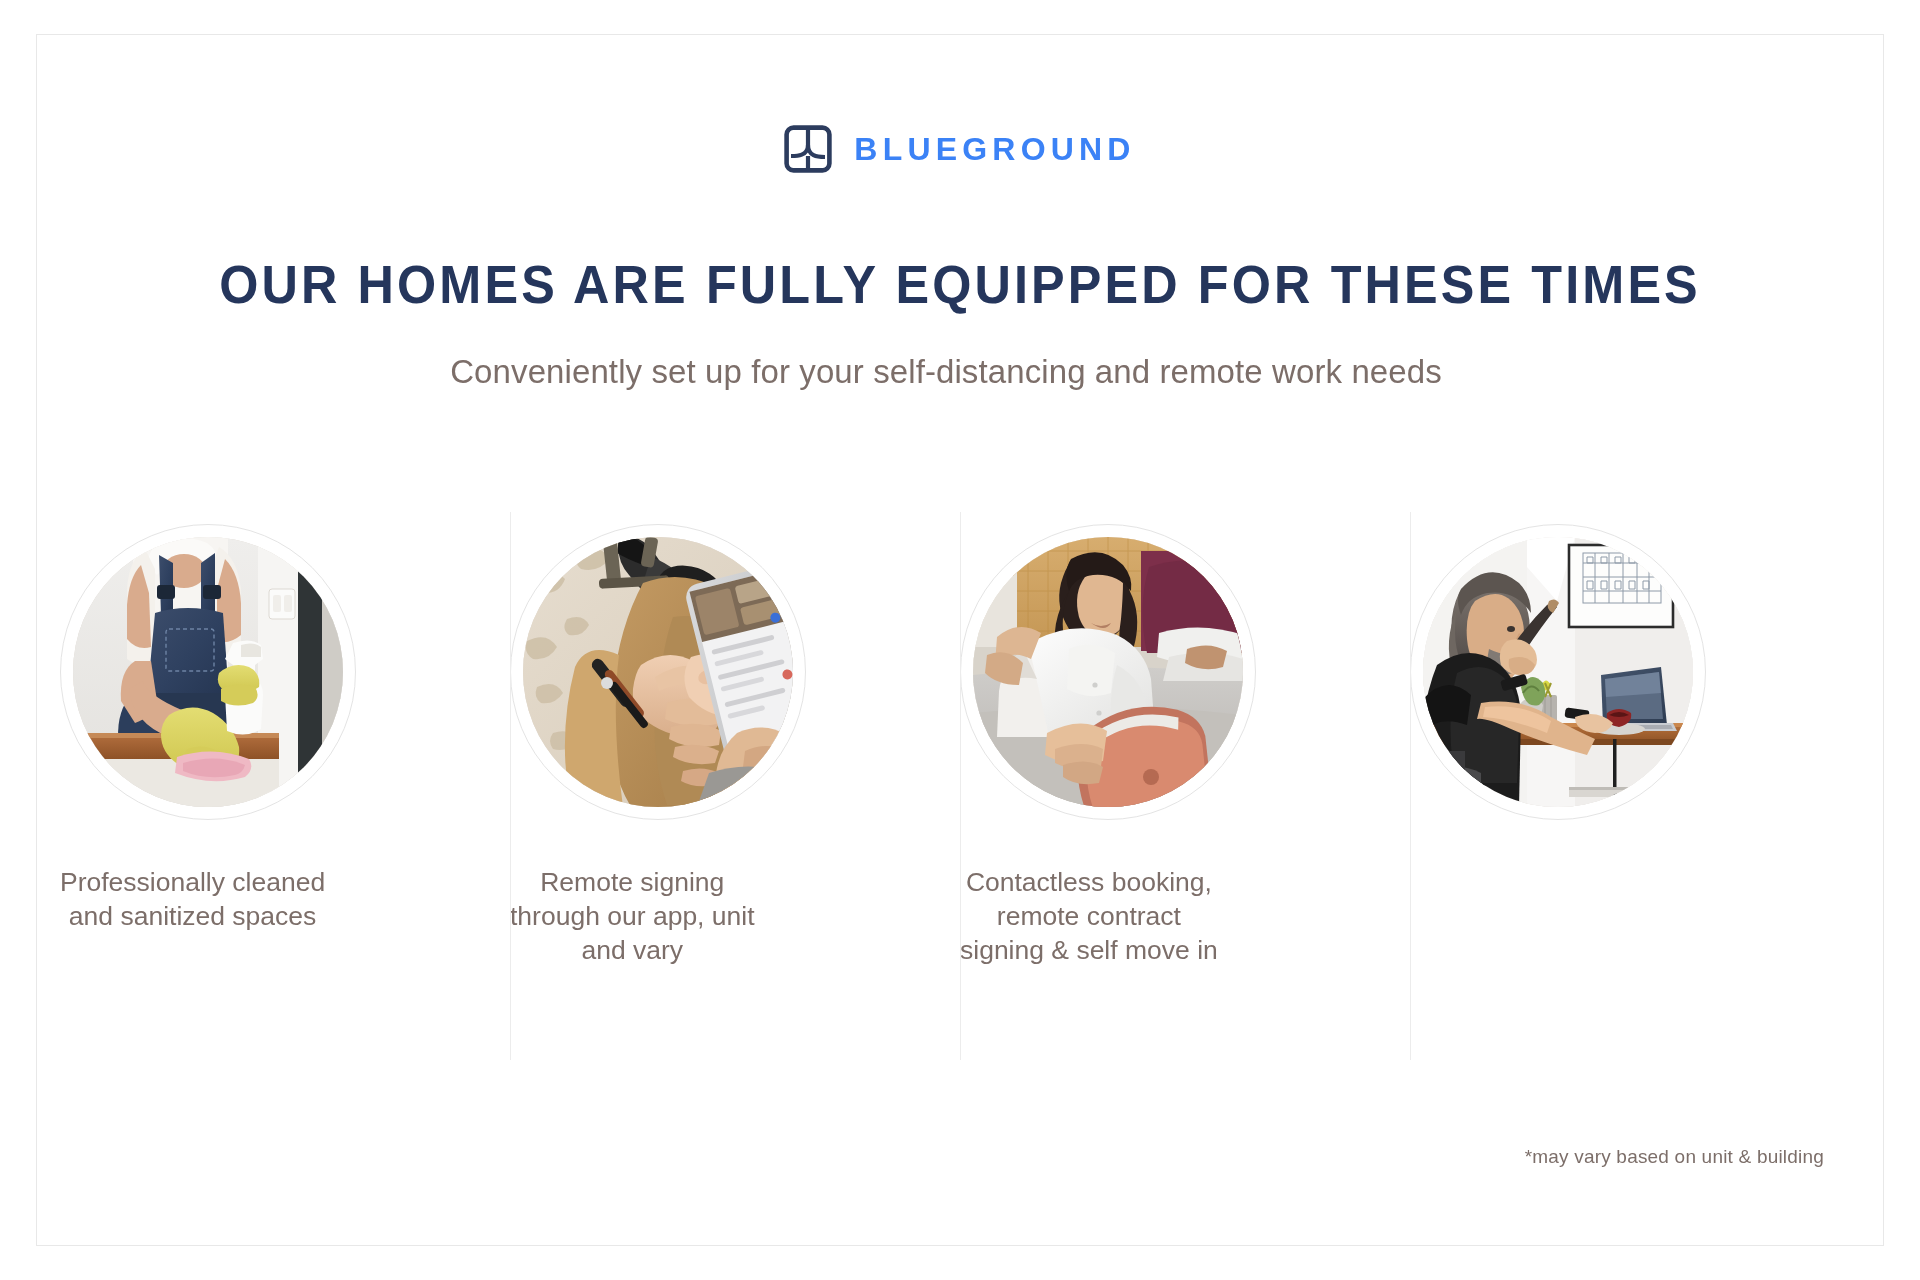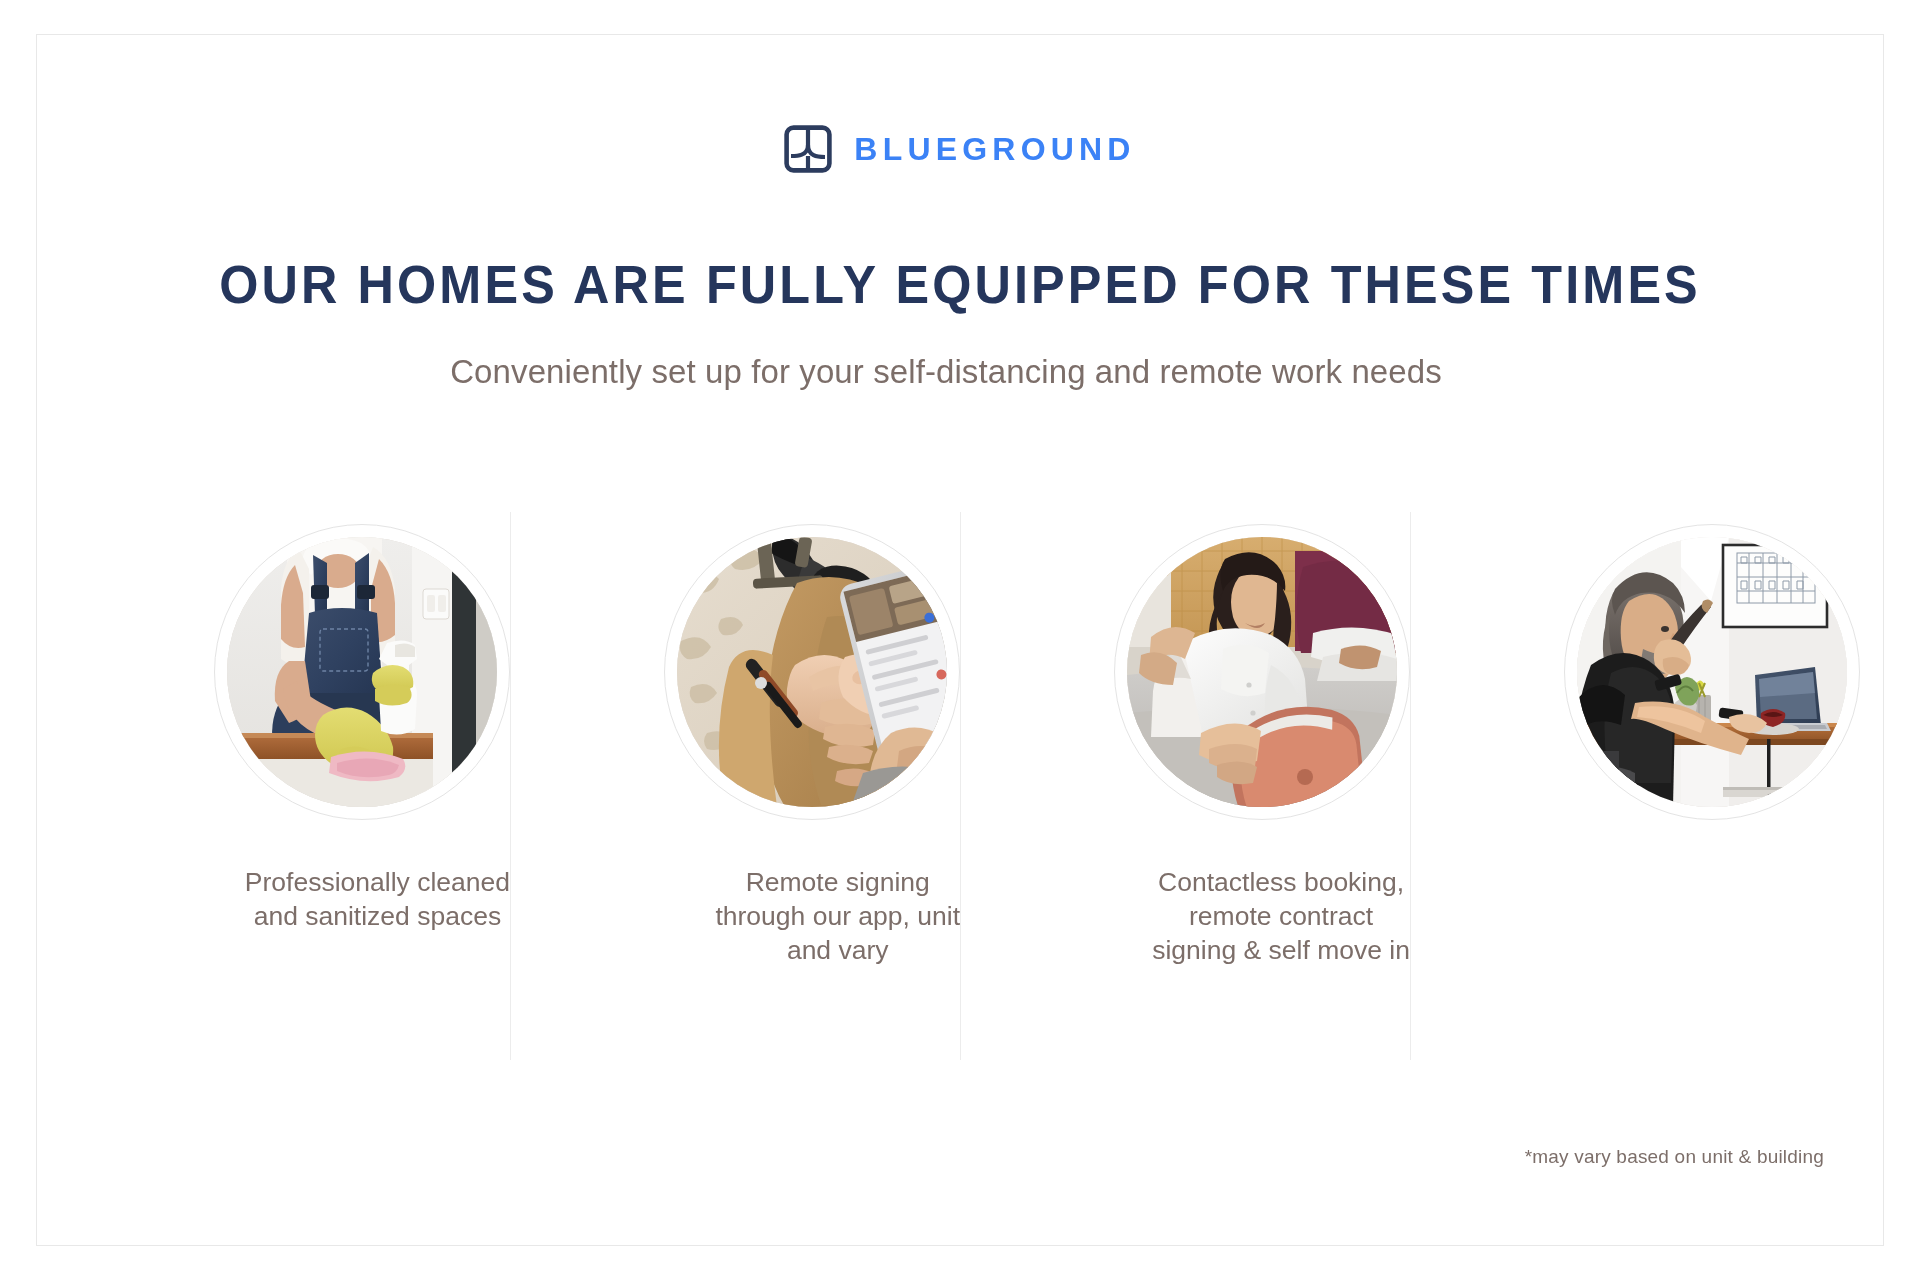--- a/index.html
+++ b/index.html
@@ -97,21 +97,21 @@
     width: 1800px;
     display: flex;
     flex-direction: row;
     align-items: flex-start;
   }
   .col {
     position: relative;
     flex: 1 1 0;
     display: flex;
     flex-direction: column;
-    align-items: flex-end;
+    align-items: flex-start;
   }
   .col + .col::before {
     content: "";
     position: absolute;
     left: 0;
     top: 0;
     width: 1px;
     height: 548px;
     background: #ececec;
   }

